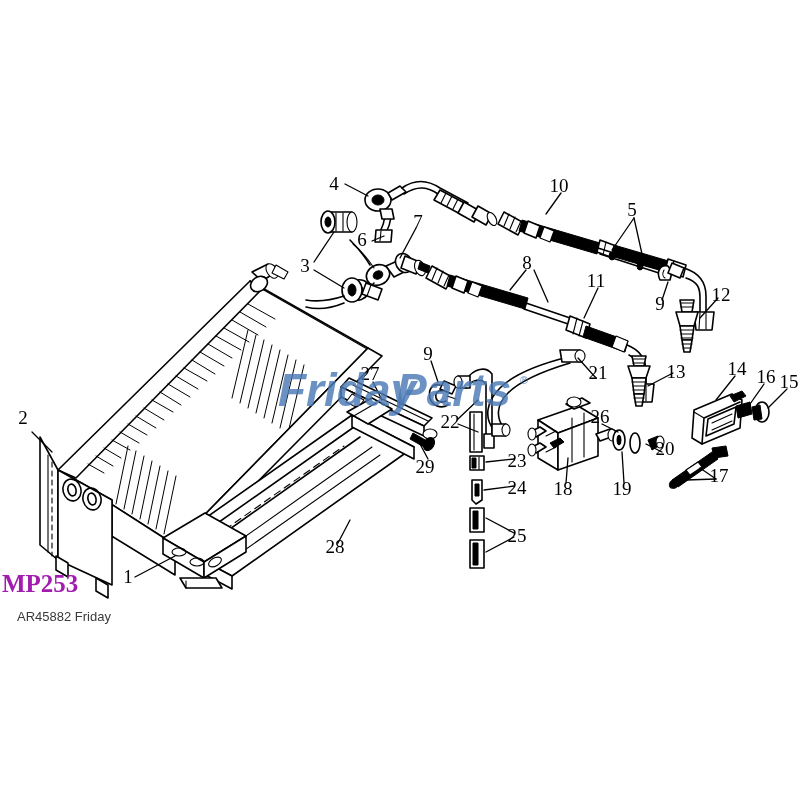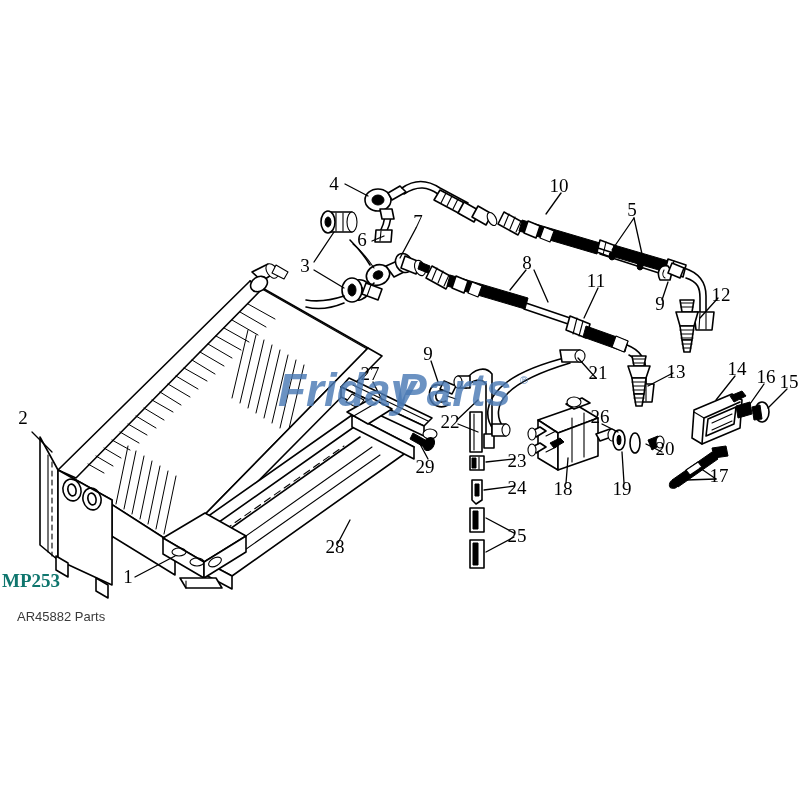--- a/index.html
+++ b/index.html
@@ -34,22 +34,22 @@
     width: 270px;
     height: 52px;
     pointer-events: none;
   }
   #footer-code {
     position: absolute;
     left: 2px;
     top: 570px;
     font-family: "Liberation Serif", serif;
     font-weight: bold;
-    font-size: 19px;
-    color: #0f766e;
+    font-size: 25px;
+    color: #a21caf;
     letter-spacing: 0px;
     white-space: nowrap;
   }
   #footer-part {
     position: absolute;
     left: 17px;
     top: 609px;
     font-family: "Liberation Sans", sans-serif;
     font-size: 13px;
     color: #3a3a3a;
@@ -544,15 +544,15 @@
   </svg>
 
   <svg id="watermark" viewBox="0 0 270 52" xmlns="http://www.w3.org/2000/svg">
     <text x="0" y="40" font-family="Liberation Sans, sans-serif" font-size="46" font-weight="bold" font-style="italic" fill="#4a7ab5" fill-opacity="0.82">Friday</text>
     <text x="118" y="40" font-family="Liberation Sans, sans-serif" font-size="46" font-weight="bold" font-style="italic" fill="#4a7ab5" fill-opacity="0.82">Parts</text>
     <text x="242" y="18" font-family="Liberation Sans, sans-serif" font-size="11" fill="#4a7ab5" fill-opacity="0.8">®</text>
   </svg>
 
   <div id="footer-code">MP253</div>
 
-  <div id="footer-part">AR45882 Parts</div>
+  <div id="footer-part">AR45882 Friday</div>
 
 </div>
 
 </body></html>

